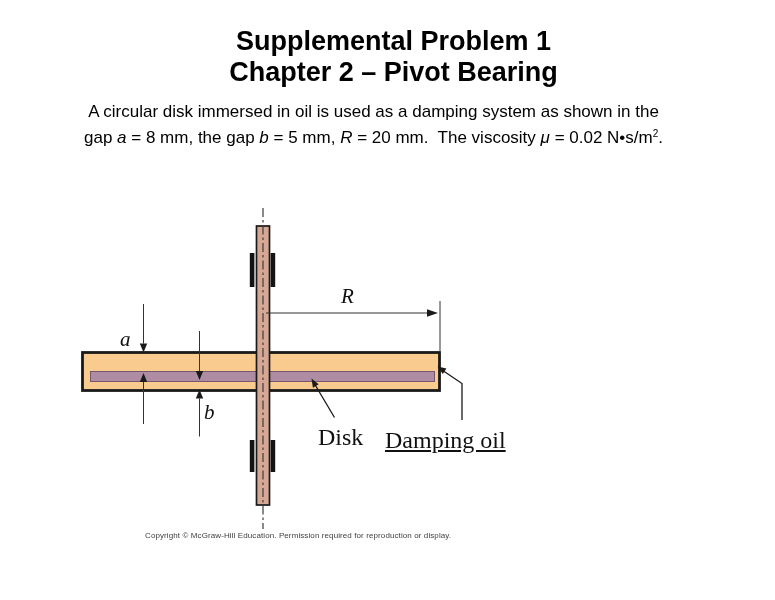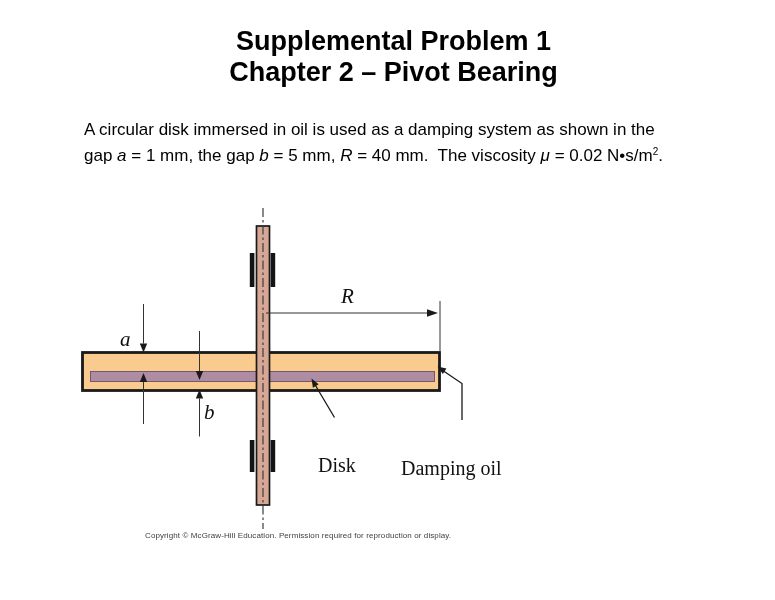--- a/index.html
+++ b/index.html
@@ -1,44 +1,44 @@
 <!DOCTYPE html>
 <html><head>
 <meta charset="utf-8">
 <style>
   html,body{margin:0;padding:0;background:#ffffff;}
   .slide{position:relative;width:775px;height:600px;background:#ffffff;overflow:hidden;
          font-family:"Liberation Sans",sans-serif;color:#000;}
   .title{position:absolute;top:26px;left:6px;width:775px;text-align:center;
          font-weight:700;font-size:27px;line-height:31px;}
-  .body{position:absolute;left:84px;top:119px;font-size:17px;line-height:22px;}
+  .body{position:absolute;left:84px;top:101px;font-size:17px;line-height:22px;text-align:center;}
   .body .line{white-space:pre;}
   .it{font-style:italic;}
   .sup{font-size:10px;vertical-align:6px;}
   .figure{position:absolute;left:0;top:0;width:775px;height:600px;}
   .figure svg{position:absolute;left:0;top:0;}
   .fig-label{position:absolute;font-family:"Liberation Serif","DejaVu Serif",serif;color:#111;}
   .dim{font-style:italic;font-size:21px;}
-  .lbl{font-size:20px;margin-top:30px;}
+  .lbl{font-size:24px;}
   .copyright{position:absolute;left:145px;top:531px;font-size:8px;color:#3e3e3e;
              font-family:"Liberation Sans",sans-serif;letter-spacing:0.1px;text-align:right;}
 </style>
 </head>
 <body>
 
 <div class="slide">
 
   <div class="title">
     <div>Supplemental Problem 1</div>
     <div>Chapter 2 – Pivot Bearing</div>
   </div>
 
   <div class="body">
     <div class="line">A circular disk immersed in oil is used as a damping system as shown in the</div>
-    <div class="line"><span>gap </span><span class="it">a</span><span> = 1 mm, the gap </span><span class="it">b</span><span> = 5 mm, </span><span class="it">R</span><span> = 40 mm.  The viscosity </span><span class="it">μ</span><span> = 0.02 N•s/m</span><span class="sup">2</span><span>.</span></div>
+    <div class="line"><span>gap </span><span class="it">a</span><span> = 8 mm, the gap </span><span class="it">b</span><span> = 5 mm, </span><span class="it">R</span><span> = 20 mm.  The viscosity </span><span class="it">μ</span><span> = 0.02 N•s/m</span><span class="sup">2</span><span>.</span></div>
   </div>
 
   <div class="figure">
     <svg width="775" height="600" viewBox="0 0 775 600">
 
       <rect x="82.5" y="352.5" width="357" height="38" fill="#F9CB8F" stroke="#1a1a1a" stroke-width="2.8"></rect>
 
       <rect x="90.5" y="371.5" width="344" height="10" fill="#AE8CA3" stroke="#76576B" stroke-width="1"></rect>
 
       <rect x="256.5" y="226" width="13" height="279" fill="#D7A795" stroke="#1a1a1a" stroke-width="1.7"></rect>
@@ -68,17 +68,17 @@
       <polygon points="311.5,378.5 318.6,384.3 312.9,387.7" fill="#1a1a1a"></polygon>
 
       <polyline points="462,420 462,383.5 443.5,371" fill="none" stroke="#1a1a1a" stroke-width="1.3"></polyline>
       <polygon points="437.5,366.5 446.4,368.6 442.8,373.9" fill="#1a1a1a"></polygon>
     </svg>
 
     <div class="fig-label dim" style="left:341px;top:284px;">R</div>
     <div class="fig-label dim" style="left:120px;top:327px;">a</div>
     <div class="fig-label dim" style="left:204px;top:400px;">b</div>
     <div class="fig-label lbl" style="left:318px;top:424px;">Disk</div>
-    <div class="fig-label lbl" style="left:401px;top:427px;">Damping oil</div>
+    <div class="fig-label lbl" style="left:385px;top:427px;text-decoration:underline;">Damping oil</div>
     <div class="copyright">Copyright © McGraw-Hill Education. Permission required for reproduction or display.</div>
   </div>
 
 </div>
 
 </body></html>

